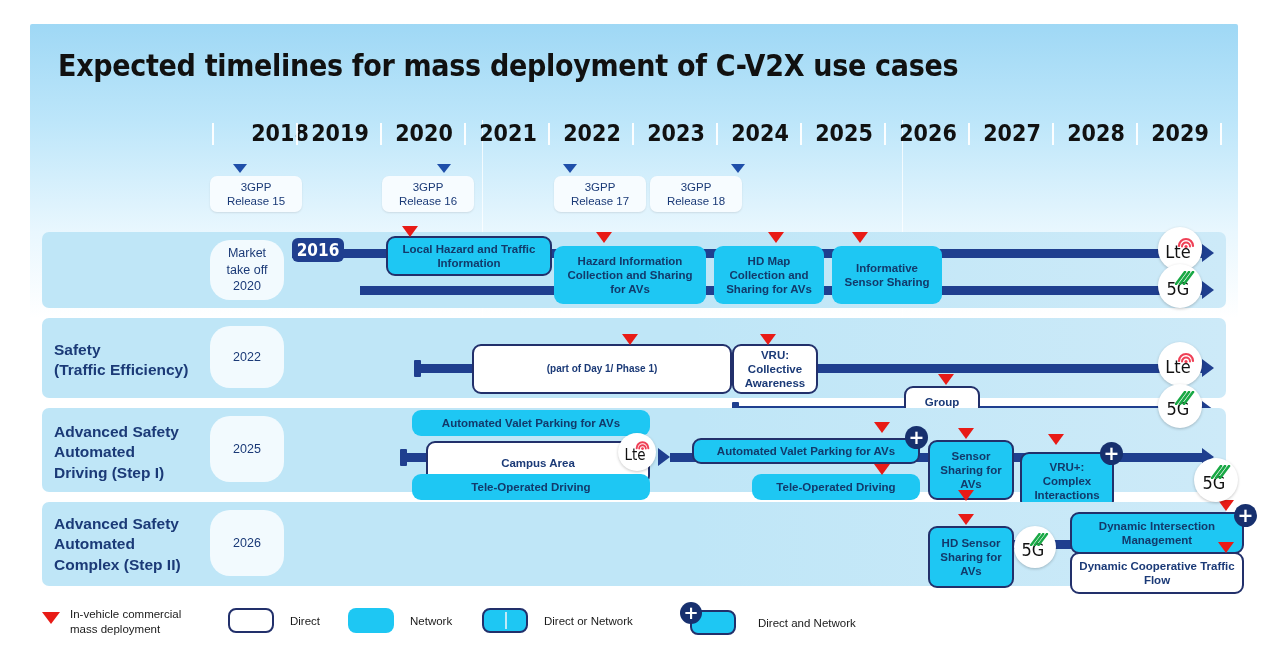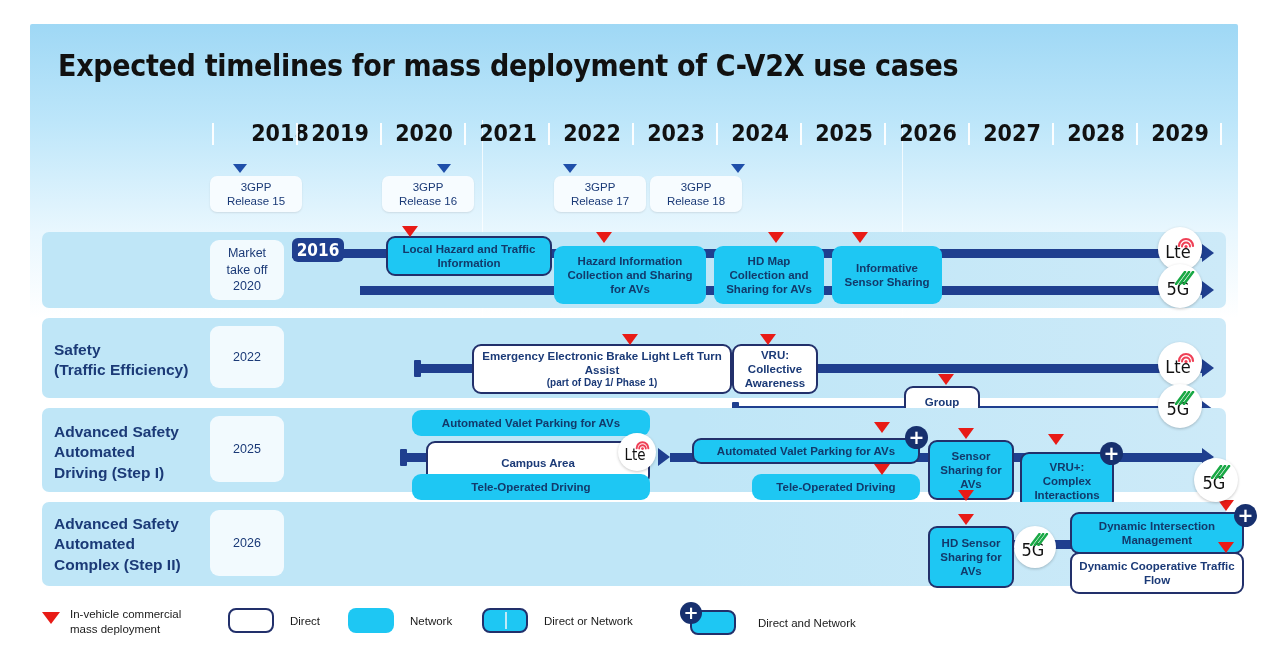--- a/index.html
+++ b/index.html
@@ -53,21 +53,21 @@
   
   .band{
     position:absolute;left:12px;width:1184px;border-radius:7px;
     background:linear-gradient(90deg,#bfe6f7 0%, #bfe6f7 55%, #cdeaf8 100%);
   }
   .rowlabel{
     position:absolute;left:24px;
     font-size:15.5px;font-weight:bold;color:#1b3a77;line-height:1.32;
   }
   .yearchip{
-    position:absolute;width:74px;border-radius:9px;background:#f2fafe;
+    position:absolute;width:74px;border-radius:20px;background:#f2fafe;
     display:flex;flex-direction:column;align-items:center;justify-content:center;
     font-size:12.5px;color:#1b3a77;line-height:1.35;text-align:center;
   }
 
   
   .track{position:absolute;height:9px;background:#1f3f8f;}
   .trackcap{position:absolute;width:7px;height:17px;background:#1f3f8f;border-radius:1px;}
   .arrowhead{
     position:absolute;width:0;height:0;
     border-top:9px solid transparent;border-bottom:9px solid transparent;
@@ -258,21 +258,20 @@
     <div class="trackcap" style="left:384px;top:336px;"></div>
     <div class="track" style="left:384px;top:340px;width:788px;"></div>
     <div class="arrowhead" style="left:1172px;top:335px;"></div>
 
     <div class="trackcap" style="left:702px;top:378px;"></div>
     <div class="track" style="left:702px;top:382px;width:470px;"></div>
     <div class="arrowhead" style="left:1172px;top:377px;"></div>
 
     <div class="mtri" style="left:592px;top:310px;"></div>
     <div class="box direct" style="left:442px;top:320px;width:260px;height:50px;flex-direction:column;">
-      <span>Emergency Electronic Brake Light Left Turn Assist</span>
       <small>(part of Day 1/ Phase 1)</small>
     </div>
 
     <div class="mtri" style="left:730px;top:310px;"></div>
     <div class="box direct" style="left:702px;top:320px;width:86px;height:50px;">VRU: Collective Awareness</div>
 
     <div class="mtri" style="left:908px;top:350px;"></div>
     <div class="box direct" style="left:874px;top:362px;width:76px;height:46px;">Group Start</div>
 
     <div class="tech" style="left:1128px;top:318px;">

